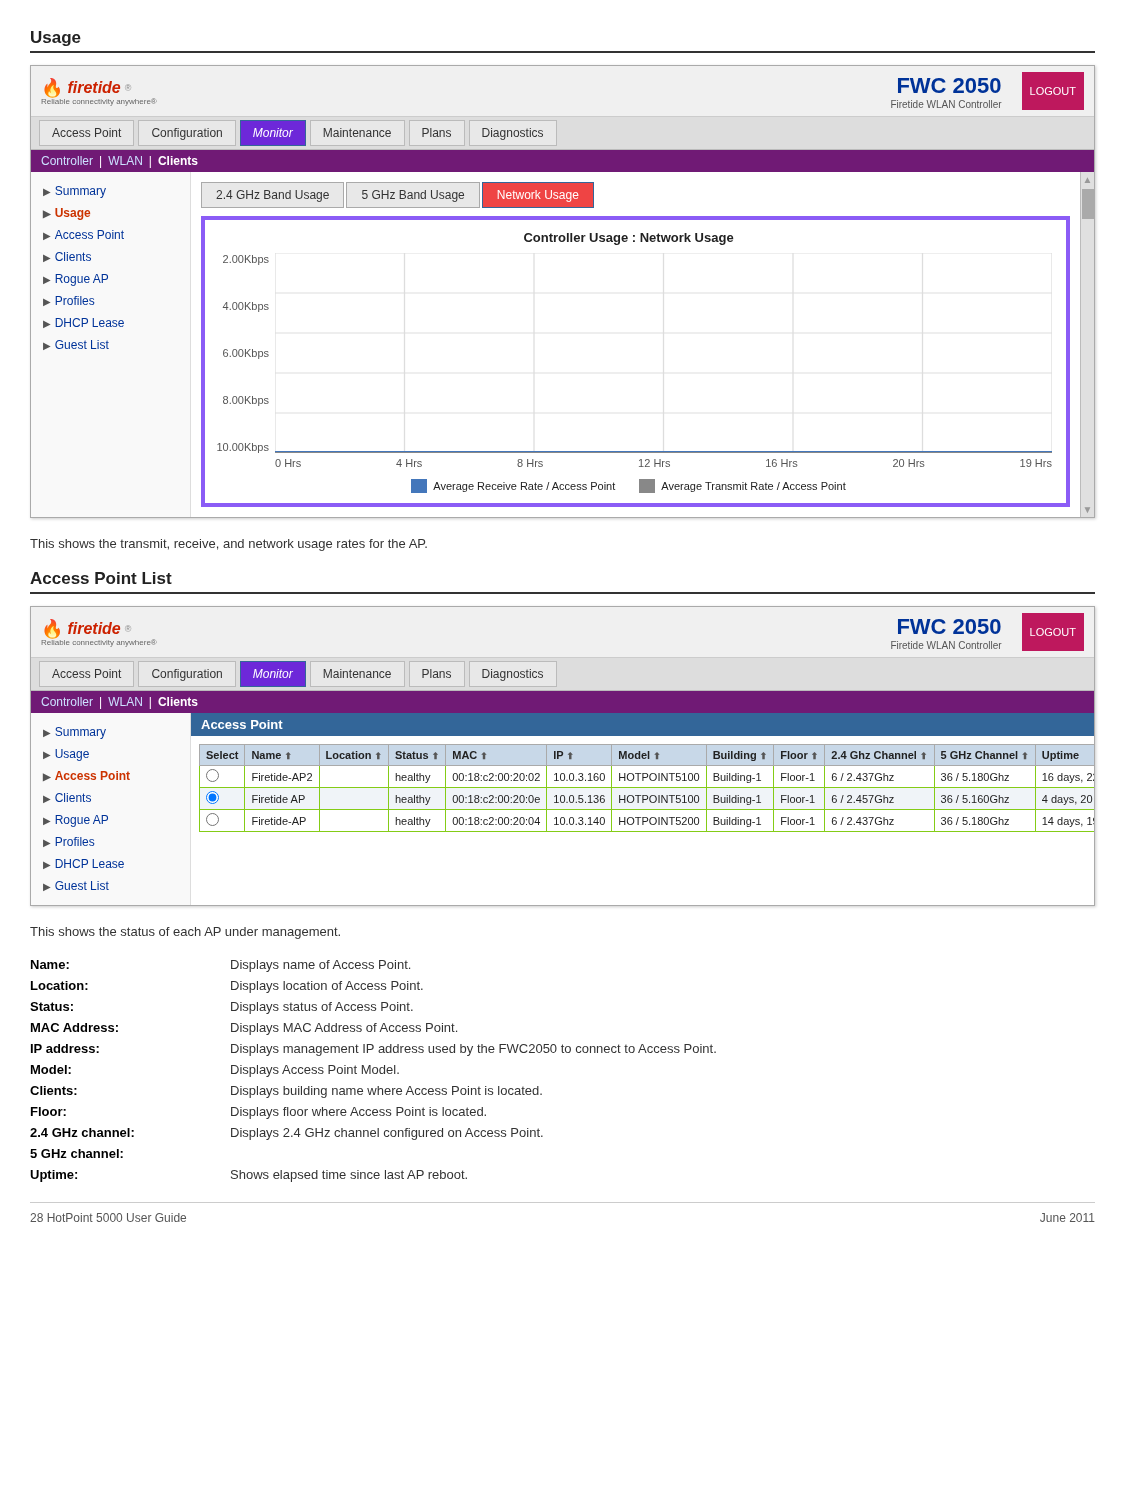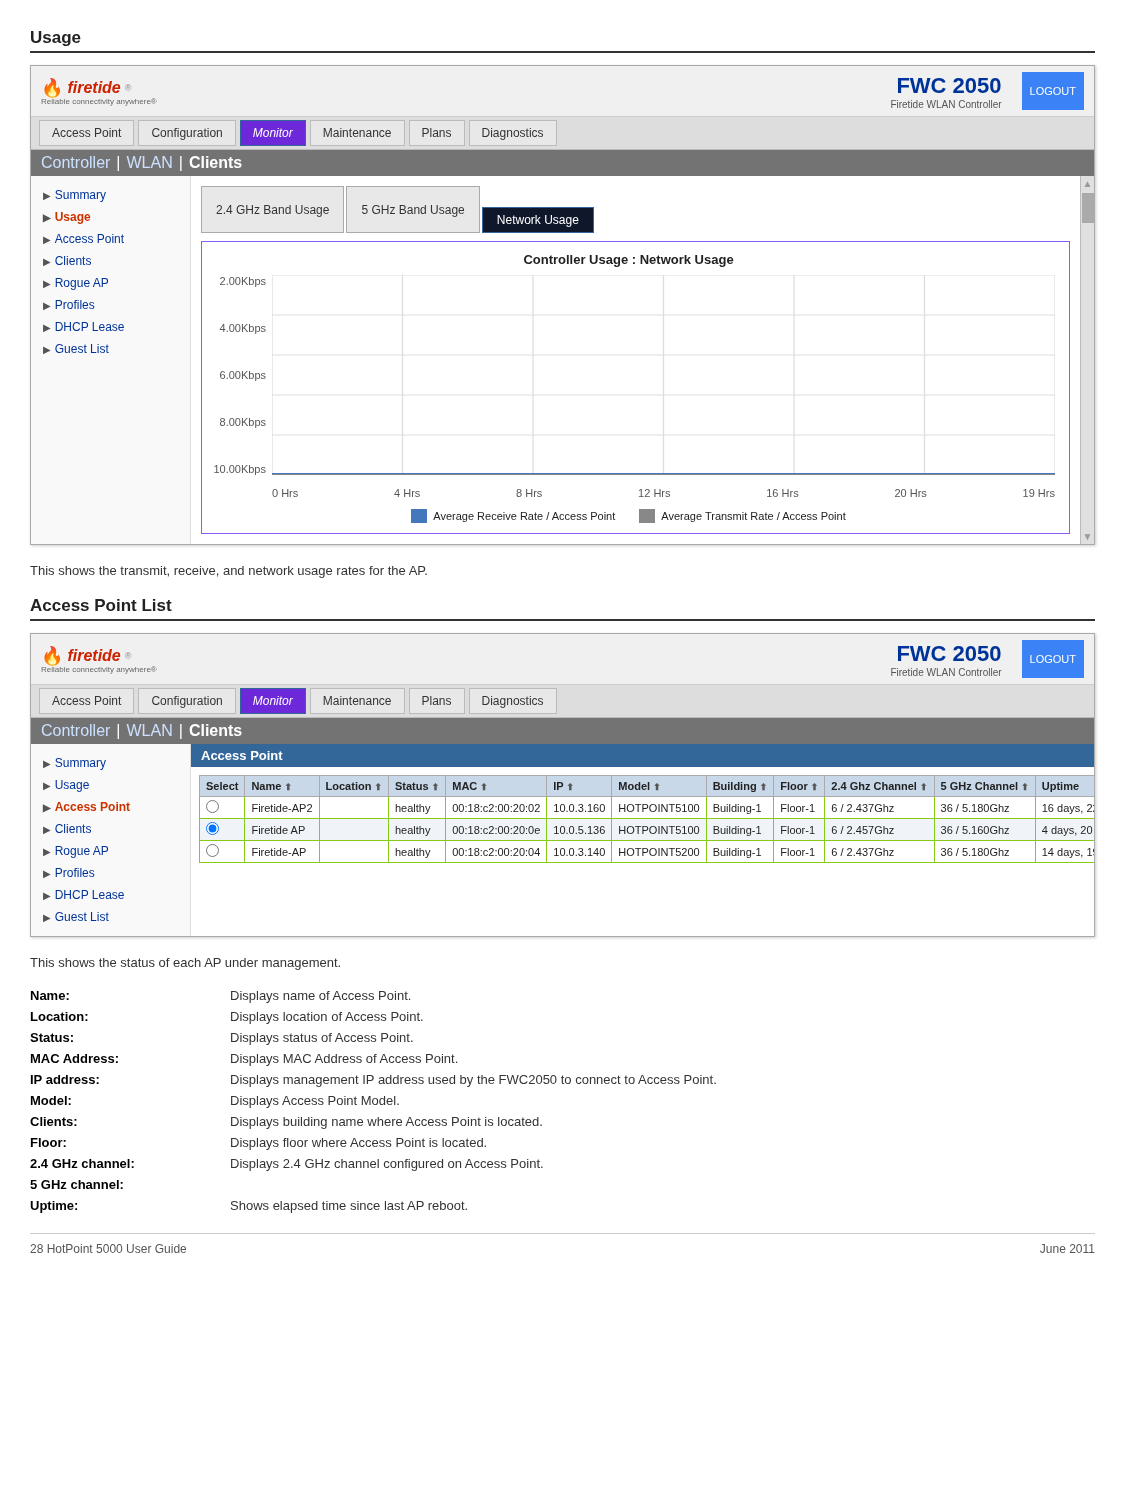--- a/index.html
+++ b/index.html
@@ -78,21 +78,21 @@
       font-weight: bold;
       color: #003399;
     }
 
     .fwc-title-block .fwc-subtitle {
       font-size: 10px;
       color: #555;
     }
 
     .logout-btn {
-      background: #3b82f6;
+      background: #be185d;
       color: #fff;
       border: none;
       padding: 13px 8px;
       font-size: 11px;
       cursor: pointer;
       margin-left: 10px;
     }
 
     
     .nav-bar {
@@ -115,24 +115,24 @@
 
     .nav-btn.active {
       background: #6d28d9;
       color: #fff;
       border-color: #336699;
       font-style: italic;
     }
 
     
     .breadcrumb-bar {
-      background: #737373;
+      background: #701a75;
       color: #fff;
       padding: 4px 10px;
-      font-size: 16px;
+      font-size: 12px;
       display: flex;
       align-items: center;
       gap: 6px;
     }
 
     .breadcrumb-bar span {
       color: #cce0ff;
     }
 
     .breadcrumb-bar .sep {
@@ -189,28 +189,27 @@
     .chart-tab {
       padding: 5px 14px;
       font-size: 12px;
       border: 1px solid #aaa;
       background: #e8e8e8;
       cursor: pointer;
       color: #333;
     }
 
     .chart-tab.active {
-      background: #0f172a;
+      background: #ef4444;
       color: #fff;
       border-color: #336699;
-      margin-top: 21px;
     }
 
     .chart-container {
-      border: 1px solid #8b5cf6;
+      border: 4px solid #8b5cf6;
       background: #fff;
       padding: 10px 14px 10px 0;
       position: relative;
     }
 
     .chart-title {
       text-align: center;
       font-size: 13px;
       font-weight: bold;
       margin-bottom: 8px;
@@ -240,21 +239,21 @@
     }
 
     .chart-svg-area svg {
       width: 100%;
       height: 200px;
     }
 
     .x-axis {
       display: flex;
       justify-content: space-between;
-      padding: 12px 0 0 70px;
+      padding: 4px 0 0 70px;
       font-size: 11px;
       color: #555;
     }
 
     .chart-legend {
       display: flex;
       justify-content: center;
       gap: 24px;
       margin-top: 10px;
       font-size: 11px;

